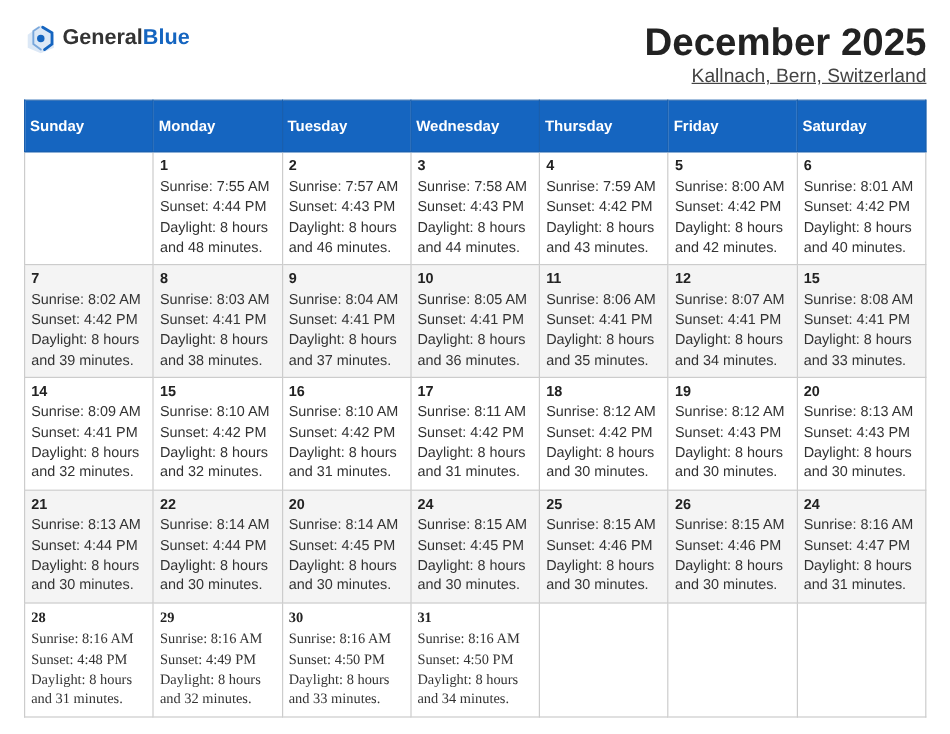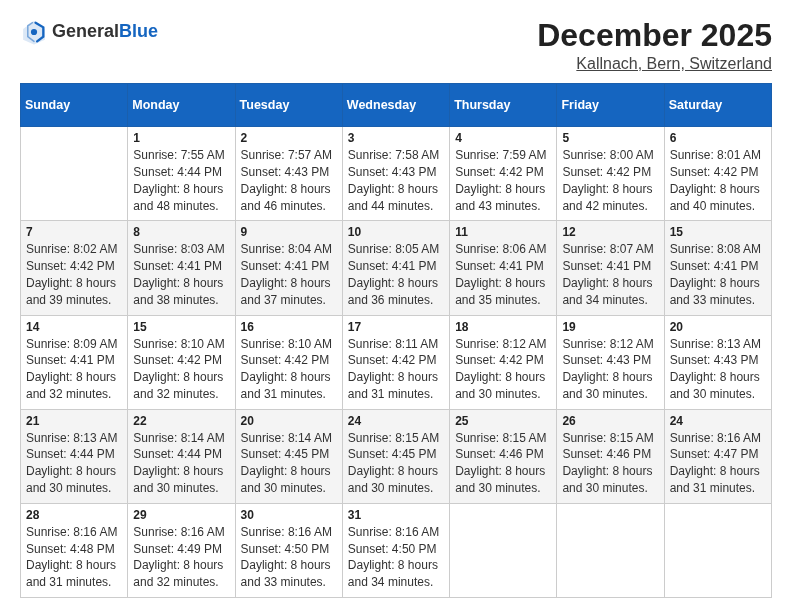--- a/index.html
+++ b/index.html
@@ -74,20 +74,21 @@
       border: 1px solid #ccc;
       vertical-align: top;
       padding: 4px 5px;
       font-size: 10.2px;
       color: #333;
       background: #fff;
       height: 88px;
     }
     .calendar tr:last-child td {
       height: 80px;
+      font-family: Liberation Serif, serif;
     }
     .day-num {
       font-size: 12px;
       font-weight: bold;
       color: #222;
       display: block;
       margin-bottom: 2px;
     }
     .cell-text {
       font-size: 12px;

